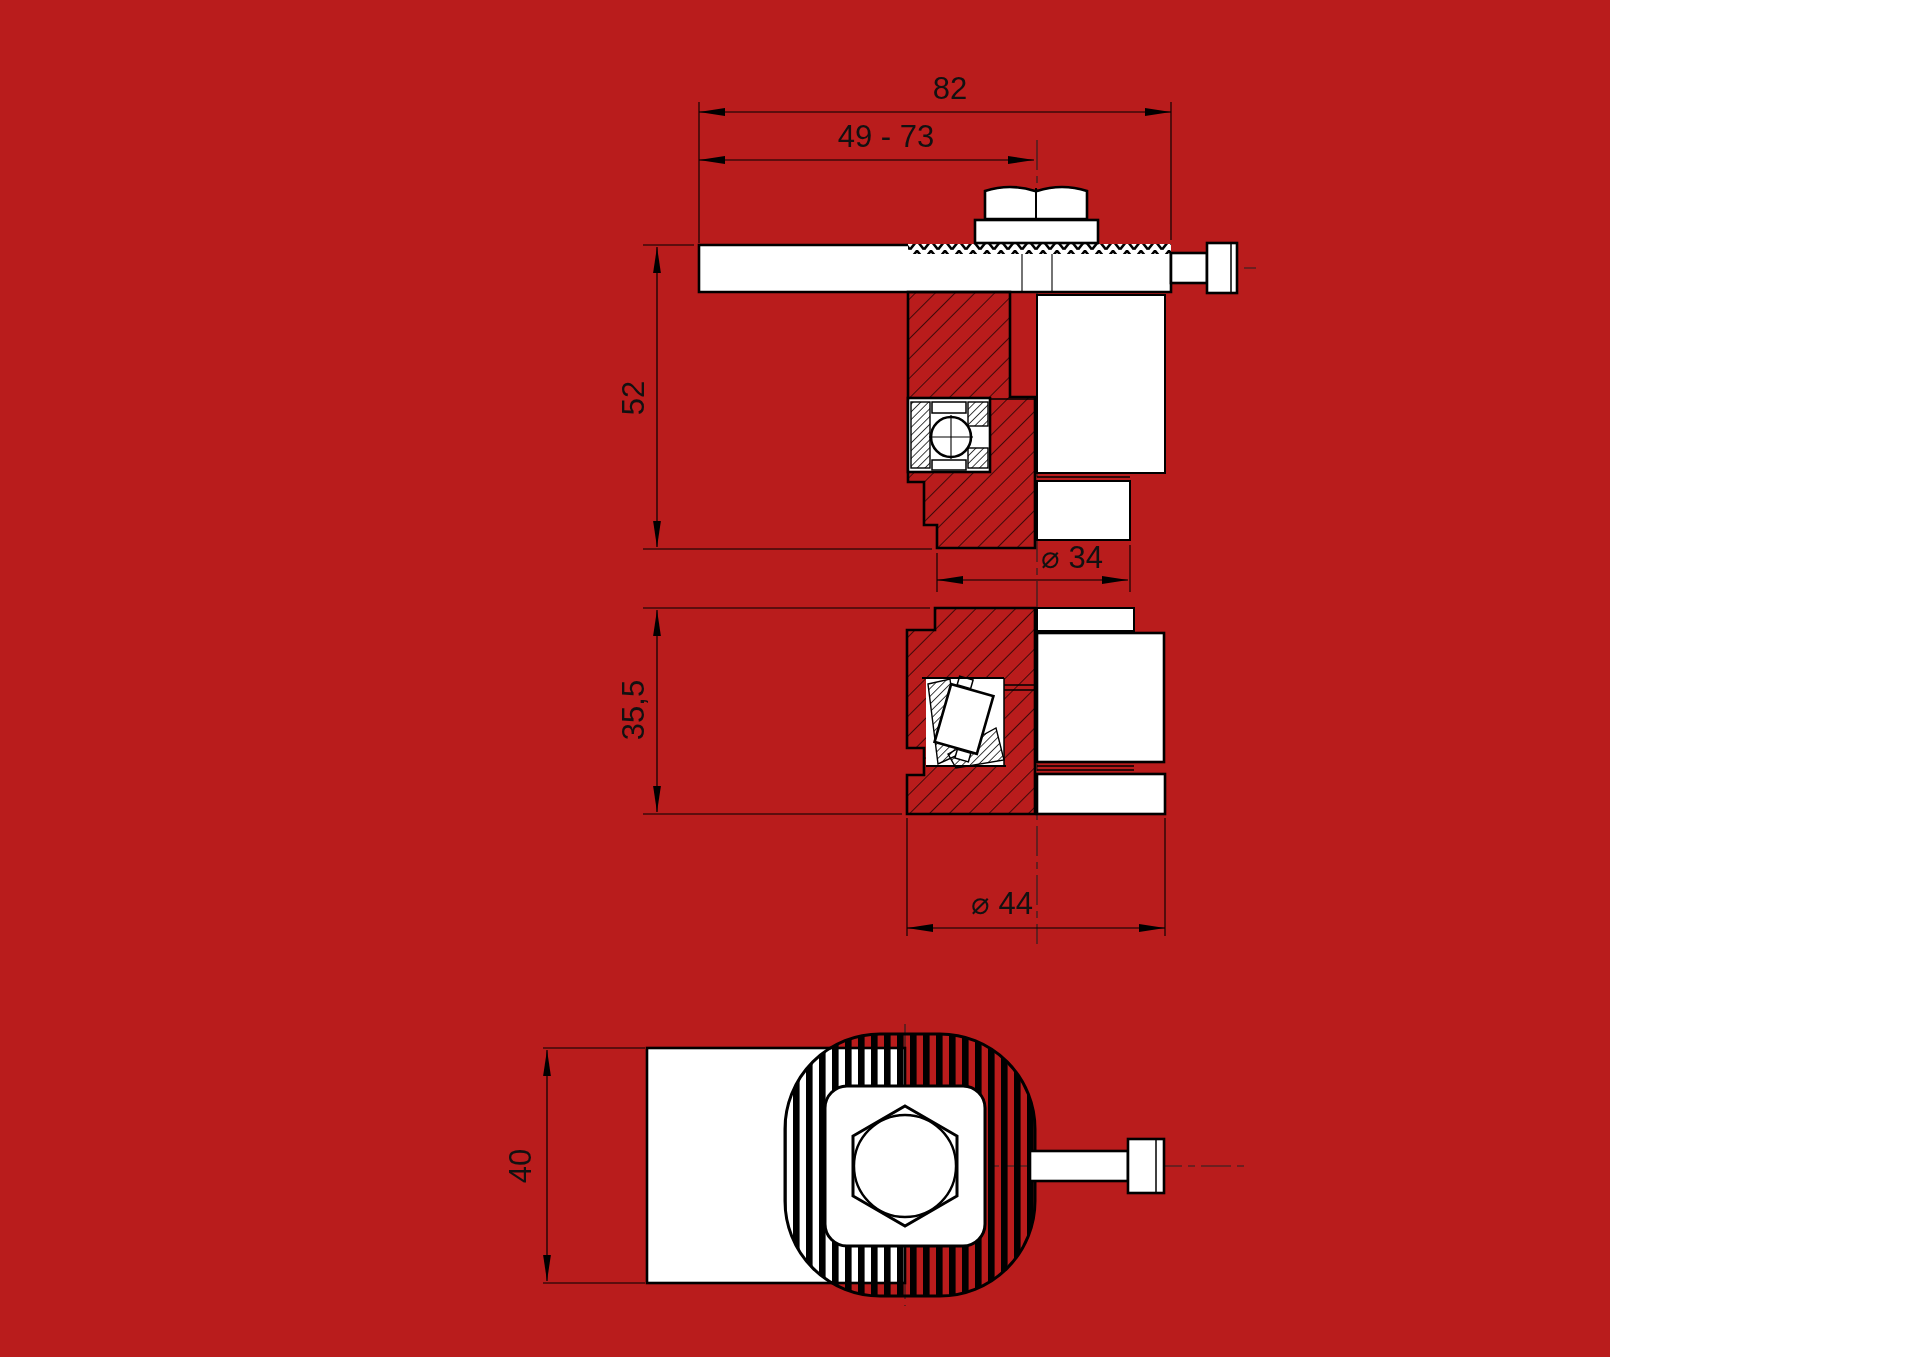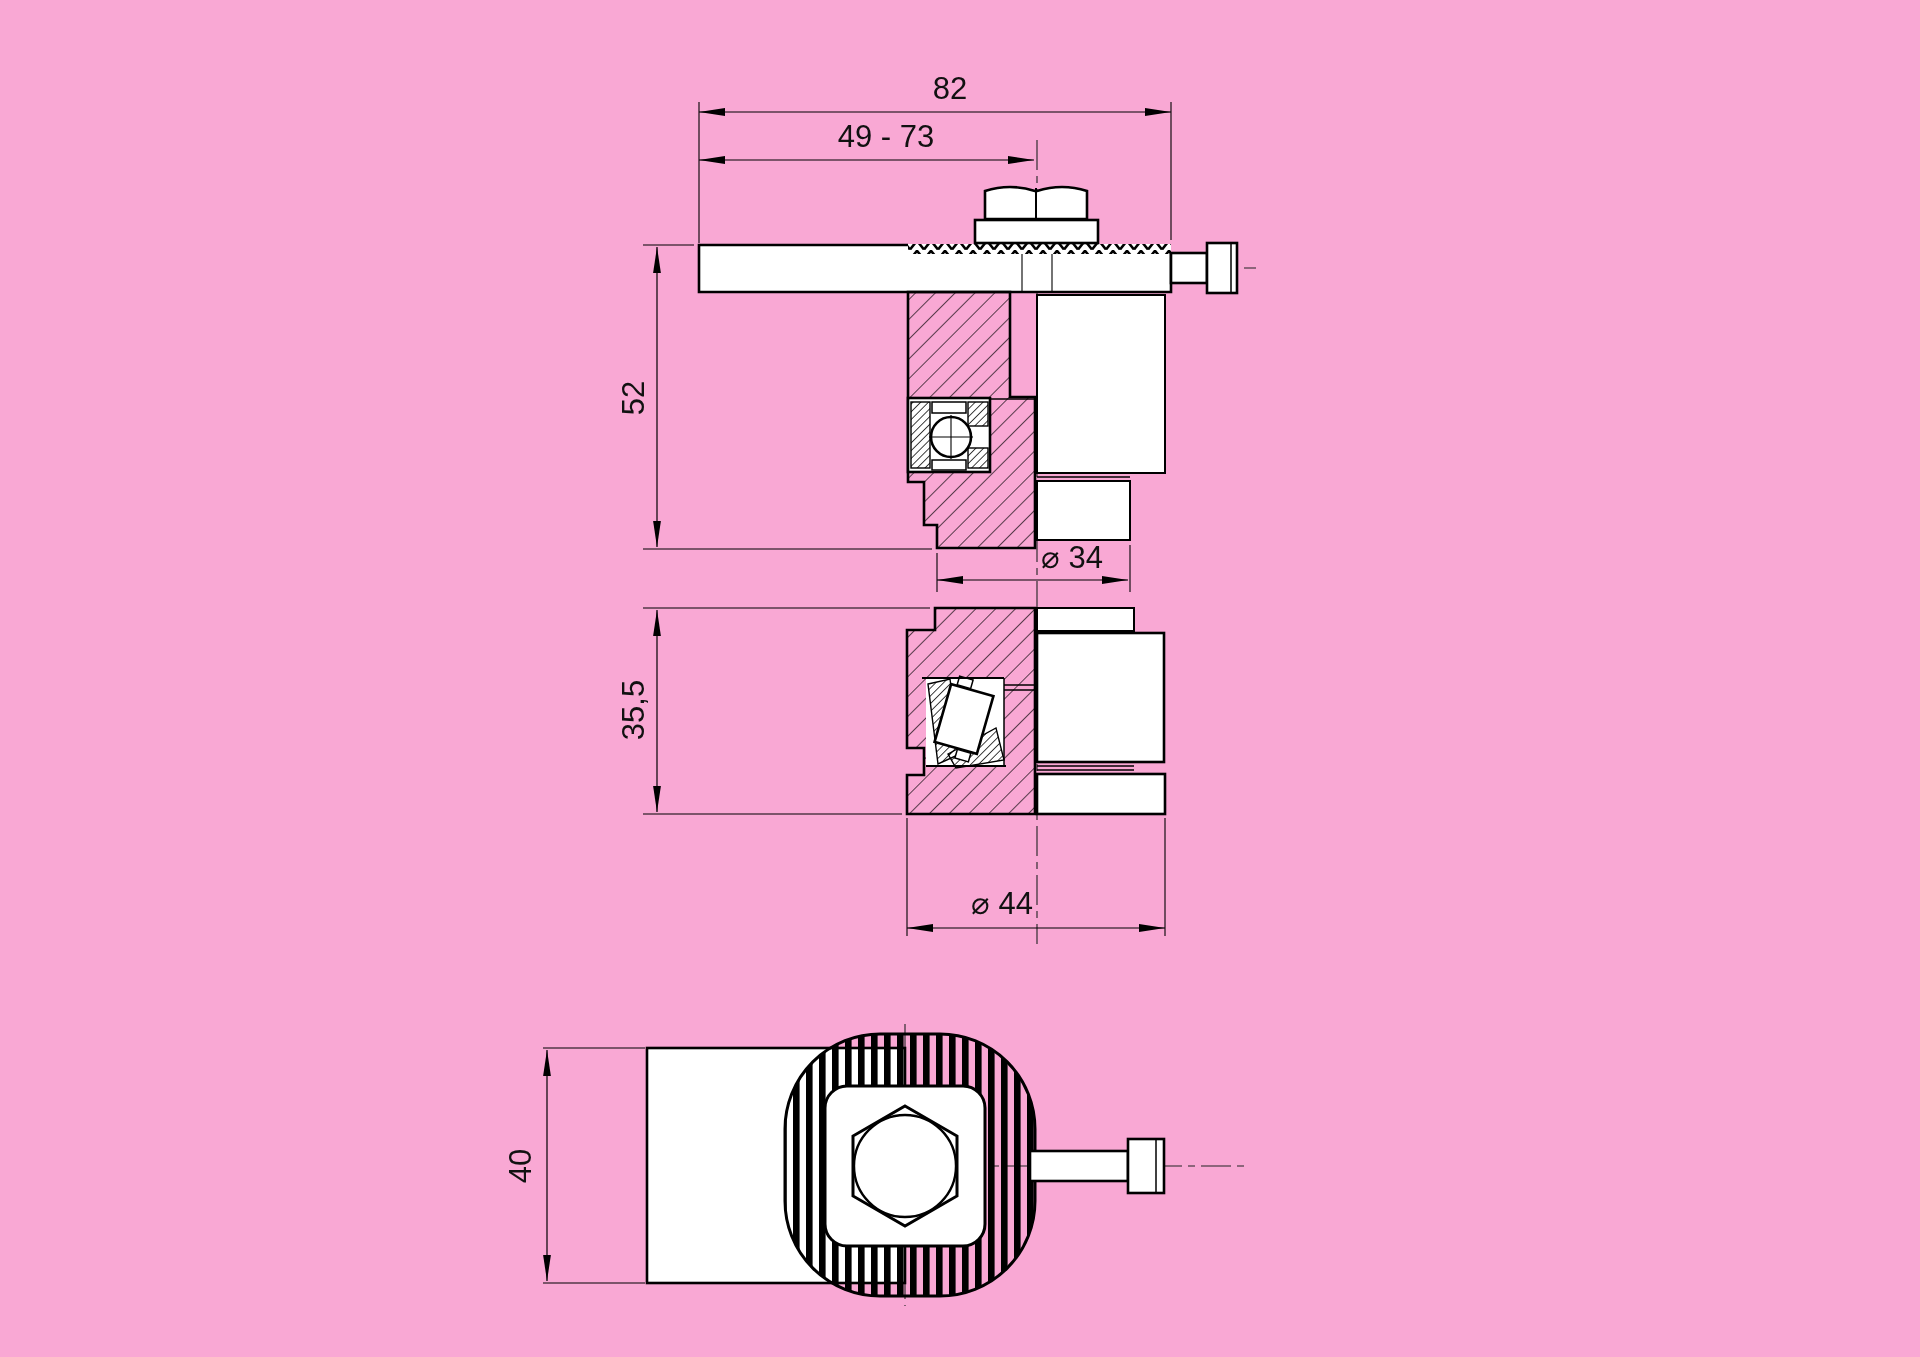--- a/index.html
+++ b/index.html
@@ -1,16 +1,16 @@
 <!DOCTYPE html>
 <html><head>
 <meta charset="utf-8">
 <style>
   html,body{margin:0;padding:0;background:#fff;}
-  .canvas{position:relative;width:1920px;height:1357px;background:#f9a8d4;overflow:hidden;}
+  .canvas{position:relative;width:1610px;height:1357px;background:#b91c1c;overflow:hidden;}
   svg{position:absolute;left:0;top:0;}
   .fillw{fill:#fff;stroke:none;}
   .o25{stroke:#000;stroke-width:2.6;fill:#fff;}
   .o2{stroke:#000;stroke-width:2;fill:#fff;}
   .s25{stroke:#000;stroke-width:2.6;fill:none;}
   .s2{stroke:#000;stroke-width:2;fill:none;}
   .i15{stroke:#000;stroke-width:1.5;fill:#fff;}
   .ln15{stroke:#000;stroke-width:1.5;fill:none;}
   .thin{stroke:#000;stroke-width:1.1;fill:none;}
   .cl{stroke:#222;stroke-width:1.1;fill:none;stroke-dasharray:30 6 7 6;}

